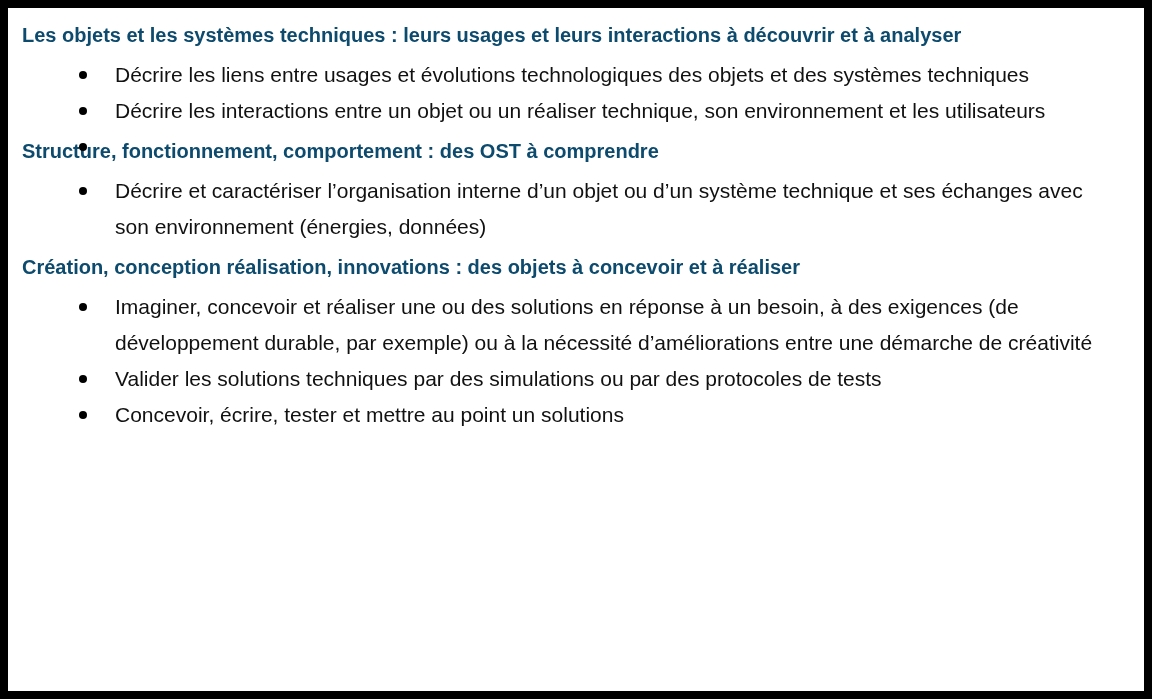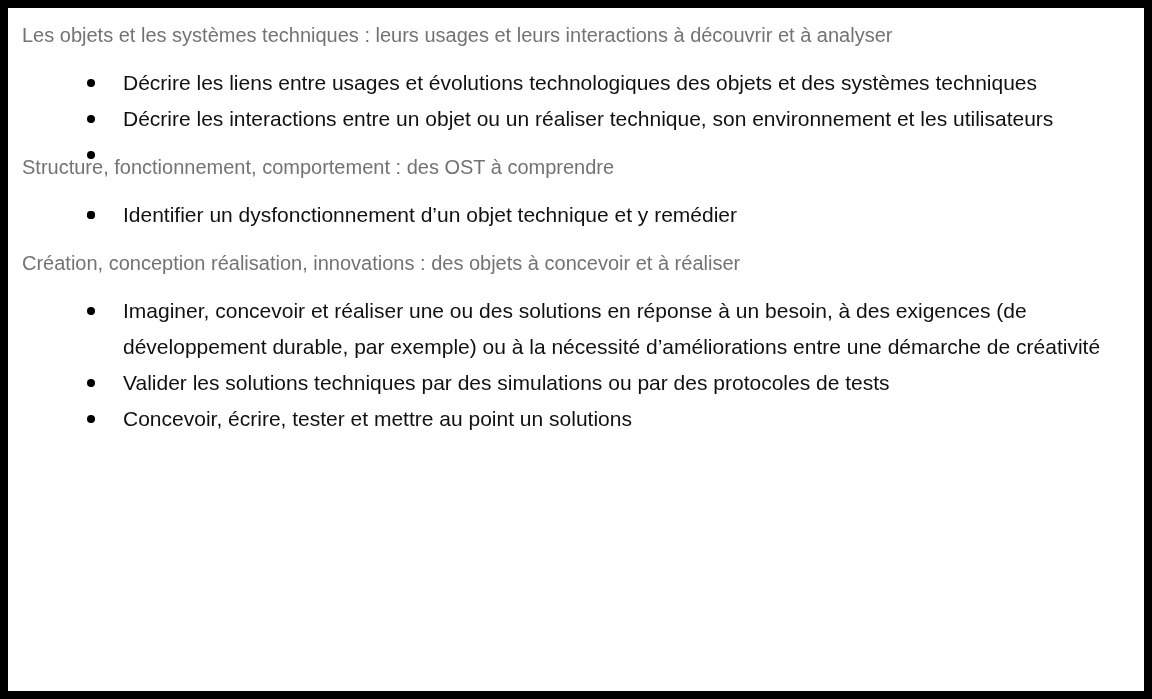--- a/index.html
+++ b/index.html
@@ -17,28 +17,28 @@
   }
   .content {
     box-sizing: border-box;
     padding: 9px 30px 0 14px;
     font-family: "Liberation Sans", "DejaVu Sans", sans-serif;
     font-size: 21px;
     line-height: 36px;
     color: #111111;
   }
   .section-heading {
-    font-weight: normal;
+    font-weight: bold;
     font-size: 20px;
     line-height: 36px;
-    color: #737373;
+    color: #0c4a6e;
   }
   ul.bullet-list {
     list-style: none;
-    margin: 12px;
+    margin: 4px;
     padding: 0;
   }
   li.bullet-item {
     position: relative;
     padding-left: 89px;
   }
   .bullet-dot {
     position: absolute;
     left: 53px;
     top: 14px;
@@ -69,24 +69,21 @@
           <span class="bullet-dot"></span>
         </li>
       </ul>
     </div>
 
     <div class="section">
       <div class="section-heading">Structure, fonctionnement, comportement : des OST à comprendre</div>
       <ul class="bullet-list">
         <li class="bullet-item">
           <span class="bullet-dot"></span>
-        </li>
-        <li class="bullet-item">
-          <span class="bullet-dot"></span>
-          <span class="bullet-text">Identifier un dysfonctionnement d’un objet technique et y remédier</span>
+          <span class="bullet-text">Décrire et caractériser l’organisation interne d’un objet ou d’un système technique et ses échanges avec son environnement (énergies, données)</span>
         </li>
       </ul>
     </div>
 
     <div class="section">
       <div class="section-heading">Création, conception réalisation, innovations : des objets à concevoir et à réaliser</div>
       <ul class="bullet-list">
         <li class="bullet-item">
           <span class="bullet-dot"></span>
           <span class="bullet-text">Imaginer, concevoir et réaliser une ou des solutions en réponse à un besoin, à des exigences (de développement durable, par exemple) ou à la nécessité d’améliorations entre une démarche de créativité</span>

